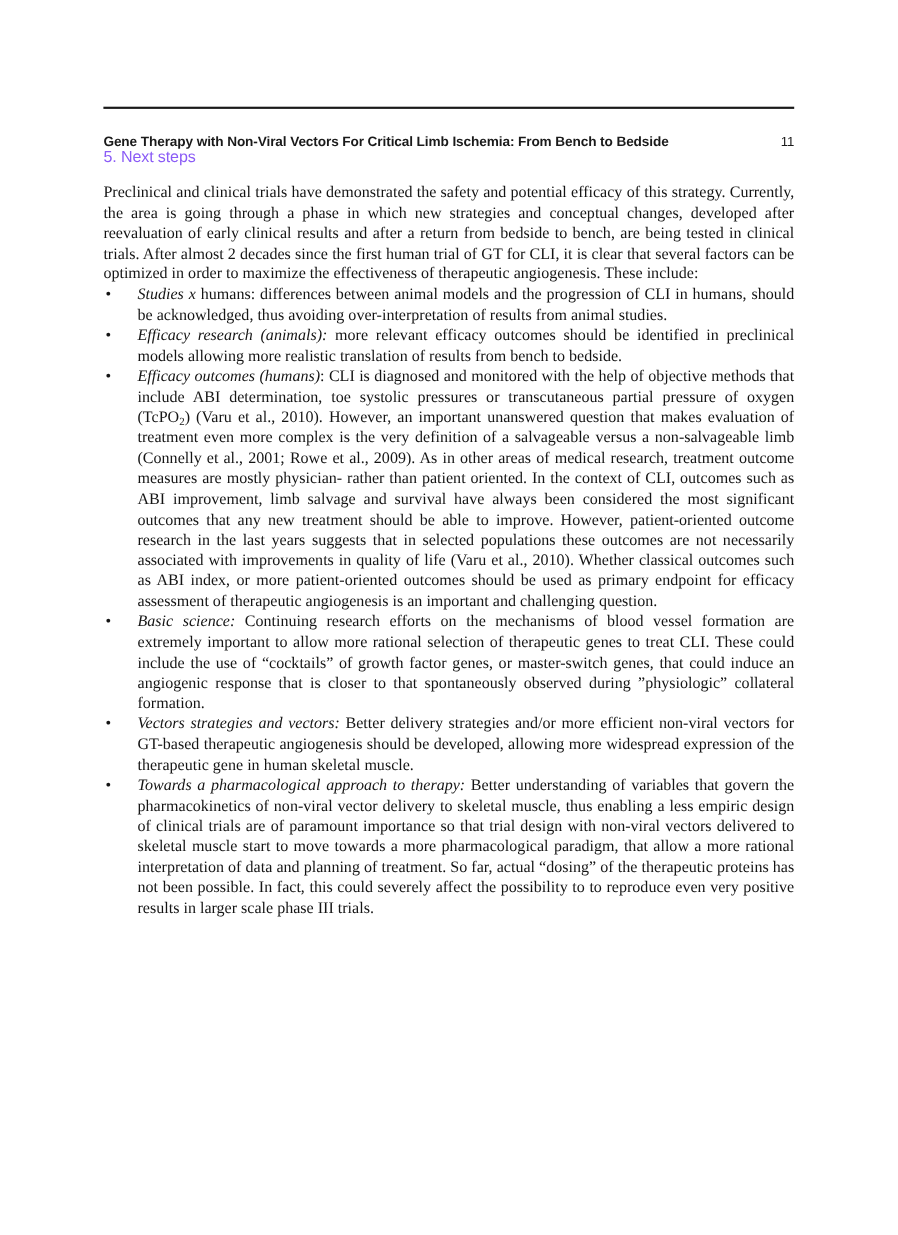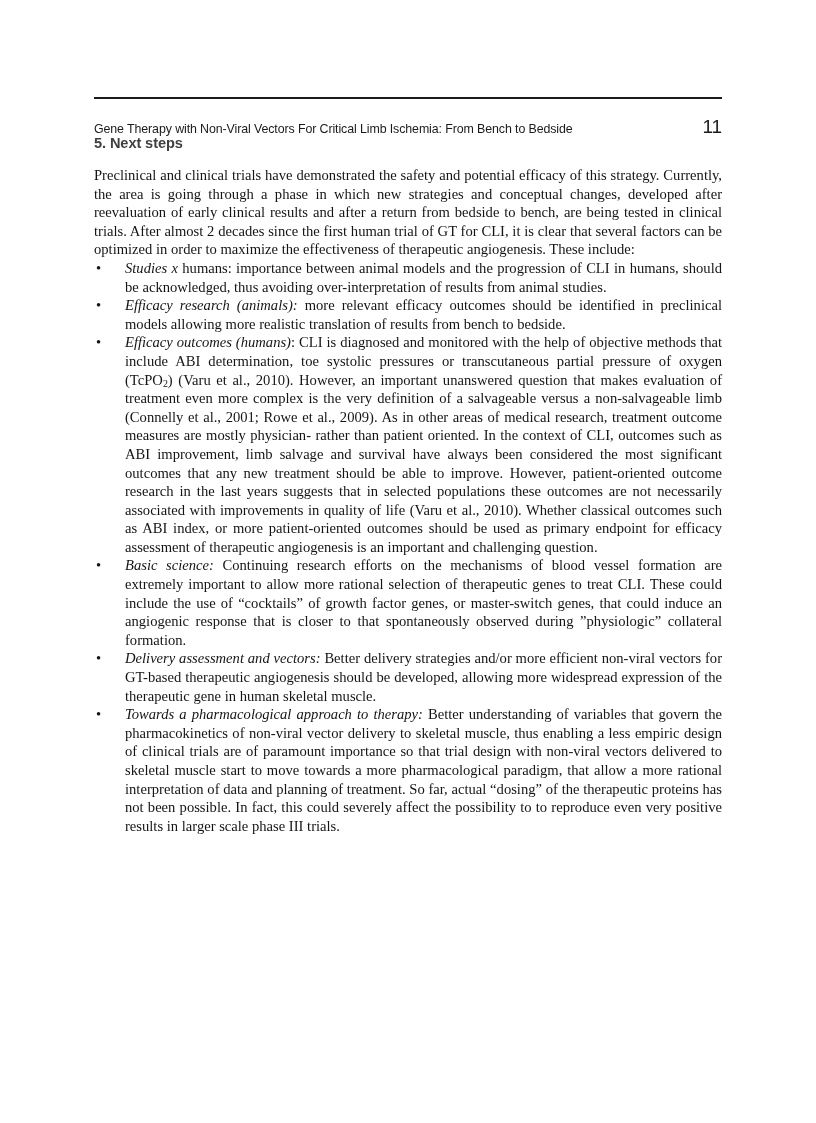--- a/index.html
+++ b/index.html
@@ -24,22 +24,22 @@
     width: 628px;
     display: flex;
     align-items: baseline;
     justify-content: space-between;
     font-family: "Liberation Sans", sans-serif;
     font-size: 12.4px;
     color: #1a1a1a;
     letter-spacing: -0.1px;
     white-space: nowrap;
   }
-  .header-title { font-weight: 400; margin-top: 46px; }
-  .header-pageno { font-weight: 400; font-size: 19px; }
+  .header-title { font-weight: 700; margin-top: 46px; }
+  .header-pageno { font-weight: 400; font-size: 12px; }
 
   .header-rule {
     position: absolute;
     left: 94px;
     top: 97px;
     width: 628px;
     height: 1.6px;
     background: #1a1a1a;
   }
 
@@ -65,22 +65,22 @@
   }
   p.para:last-child { text-align: justify; }
 
   .spacer-heading { height: 20px; }
   .spacer-after-heading { height: 14px; }
 
   h2.section-heading {
     margin: 0;
     font-family: "Liberation Sans", sans-serif;
     font-size: 14.6px;
-    font-weight: bold;
-    color: #404040;
+    font-weight: normal;
+    color: #8b5cf6;
     letter-spacing: -0.1px;
     line-height: 18px;
     text-align: left;
   }
 
   
   ul.bullets {
     margin: 0;
     padding: 0;
     list-style: none;
@@ -129,41 +129,41 @@
     <h2 class="section-heading">5. Next steps</h2>
 
     <div class="spacer-after-heading"></div>
 
     <p class="para">Preclinical and clinical trials have demonstrated the safety and potential efficacy of this strategy. Currently, the area is going through a phase in which new strategies and conceptual changes, developed after reevaluation of early clinical results and after a return from bedside to bench, are being tested in clinical trials. After almost 2 decades since the first human trial of GT for CLI, it is clear that  several factors can be optimized in order to maximize the effectiveness of therapeutic angiogenesis. These include:</p>
 
     <ul class="bullets">
 
       <li>
         <span class="bullet-marker">•</span>
-        <span class="lead-in">Studies x</span><span> humans: importance between animal models and the progression of CLI in humans, should be acknowledged, thus avoiding over-interpretation of results from animal studies.</span>
+        <span class="lead-in">Studies x</span><span> humans: differences between animal models and the progression of CLI in humans, should be acknowledged, thus avoiding over-interpretation of results from animal studies.</span>
       </li>
 
       <li>
         <span class="bullet-marker">•</span>
         <span class="lead-in">Efficacy research (animals):</span><span> more relevant efficacy outcomes should be identified in preclinical models allowing more realistic translation of results from bench to bedside.</span>
       </li>
 
       <li>
         <span class="bullet-marker">•</span>
         <span class="lead-in">Efficacy outcomes (humans)</span><span>: CLI is diagnosed and monitored with the help of objective methods that include ABI determination, toe systolic pressures or transcutaneous partial pressure of oxygen (TcPO</span><sub>2</sub><span>) (Varu et al., 2010). However, an important unanswered question that makes evaluation of treatment even more complex is the very definition of a salvageable versus a non-salvageable limb (Connelly et al., 2001; Rowe et al., 2009). As in other areas of medical research, treatment outcome measures are mostly physician- rather than patient oriented. In the context of CLI, outcomes such as ABI improvement, limb salvage and survival have always been considered the most significant outcomes that any new treatment should be able to improve. However, patient-oriented outcome research in the last years suggests that in selected populations these outcomes are not necessarily associated with improvements in quality of life (Varu et al., 2010). Whether classical outcomes such as ABI index, or more patient-oriented outcomes should be used as primary endpoint for efficacy assessment of therapeutic angiogenesis is an important and challenging question.</span>
       </li>
 
       <li>
         <span class="bullet-marker">•</span>
         <span class="lead-in">Basic science:</span><span> Continuing research efforts on the mechanisms of blood vessel formation are extremely important to allow more rational selection of therapeutic genes to treat CLI. These could include the use of “cocktails” of growth factor genes, or master-switch genes, that could induce an angiogenic response that is closer to that spontaneously observed during ”physiologic” collateral formation.</span>
       </li>
 
       <li>
         <span class="bullet-marker">•</span>
-        <span class="lead-in">Delivery assessment and vectors:</span><span> Better delivery strategies and/or more efficient non-viral vectors for GT-based therapeutic angiogenesis should be developed, allowing more widespread expression of the therapeutic gene in human skeletal muscle.</span>
+        <span class="lead-in">Vectors strategies and vectors:</span><span> Better delivery strategies and/or more efficient non-viral vectors for GT-based therapeutic angiogenesis should be developed, allowing more widespread expression of the therapeutic gene in human skeletal muscle.</span>
       </li>
 
       <li>
         <span class="bullet-marker">•</span>
         <span class="lead-in">Towards a pharmacological approach to therapy:</span><span> Better understanding of variables that govern the pharmacokinetics of non-viral vector delivery to skeletal muscle, thus enabling a less empiric design of clinical trials are of paramount importance so that trial design with non-viral vectors delivered to skeletal muscle start to move towards a more pharmacological paradigm, that allow a more rational interpretation of data and planning of treatment. So far, actual “dosing” of the therapeutic proteins has not been possible. In fact, this could severely affect the possibility to to reproduce even very positive results in larger scale phase III trials.</span>
       </li>
 
     </ul>
   </div>
 </div>

